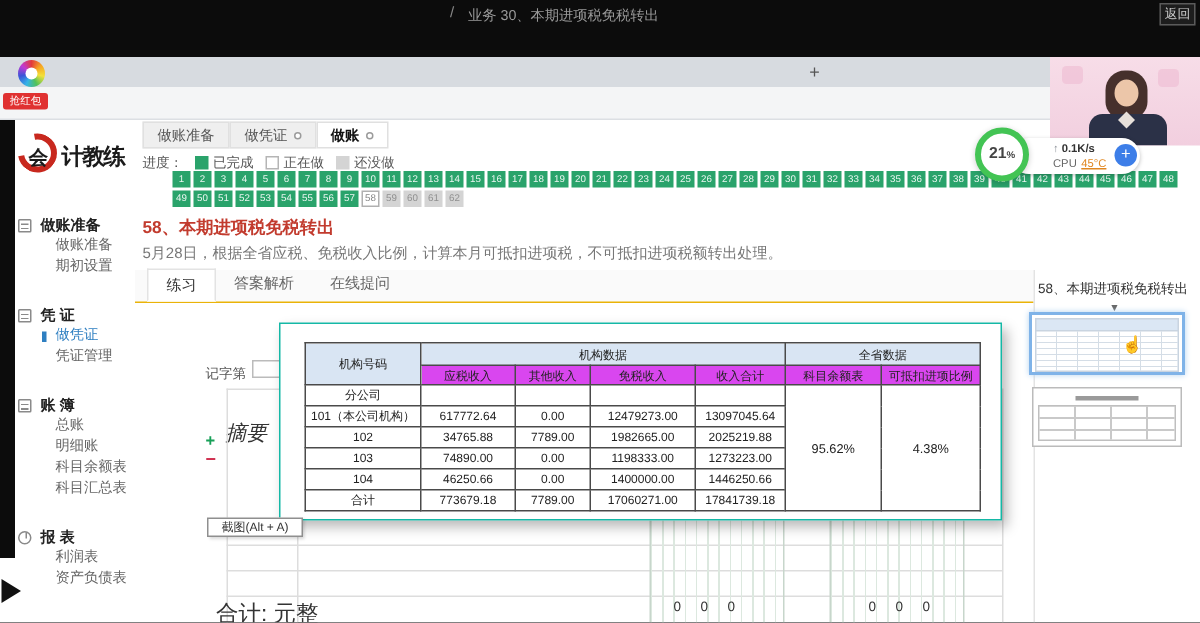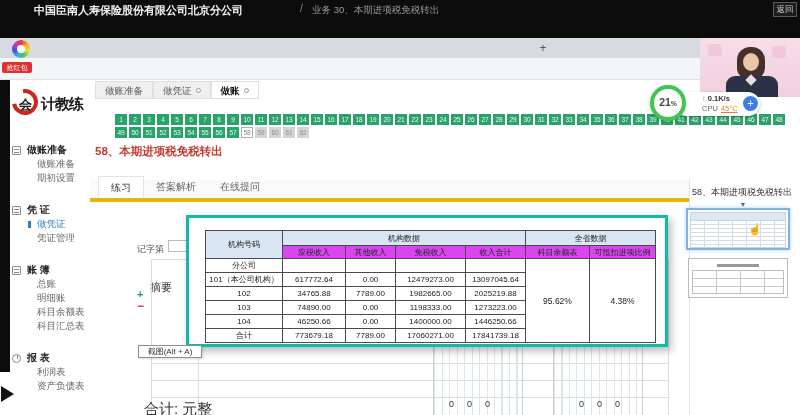--- a/index.html
+++ b/index.html
@@ -81,21 +81,21 @@
   .sq-row.r1{top:34px;}
   .sq-row.r2{top:47px;}
   .sq{width:12px;height:11px;font-size:6.5px;line-height:11px;text-align:center;flex:0 0 12px;}
   .sq.done{background:#2aa36b;color:rgba(255,255,255,.9);}
   .sq.current{background:#fff;border:1px solid #b0b0b0;color:#888;line-height:9px;}
   .sq.todo{background:#d4d4d4;color:#8f8f8f;}
 
   .task-title{position:absolute;left:95px;top:64px;font-size:11.5px;font-weight:bold;color:#c23b2e;}
   .task-desc{position:absolute;left:95px;top:82px;font-size:10px;color:#777;}
 
-  .subbar{position:absolute;left:90px;top:100px;width:599px;height:22px;background:#fafafa;border-bottom:4px solid #eab308;display:flex;align-items:flex-end;padding-left:8px;}
+  .subbar{position:absolute;left:90px;top:100px;width:599px;height:22px;background:#fafafa;border-bottom:1px solid #eab308;display:flex;align-items:flex-end;padding-left:8px;}
   .stab{height:22px;line-height:21px;padding:0 12px;font-size:10px;color:#666;}
   .stab.active{background:#fff;border:1px solid #e3e3e3;border-bottom-color:#fff;color:#333;}
 
   
   .sidebar{position:absolute;left:12px;top:63px;width:78px;}
   .side-sec{height:14px;display:flex;align-items:center;gap:6px;margin-top:18px;}
   .side-sec:first-child{margin-top:0;}
   .sec-label{font-size:10px;font-weight:bold;color:#222;}
   .mini-icon{width:9px;height:9px;border:1px solid #8a8a8a;border-radius:1px;position:relative;flex:0 0 9px;}
   .mini-icon.lines::after{content:"";position:absolute;left:1px;right:1px;top:2px;height:5px;background:repeating-linear-gradient(180deg,#8a8a8a 0 1px,transparent 1px 3px);}
@@ -114,49 +114,48 @@
   .t1-grid{height:28px;border:1px solid #c9d4e0;background-image:repeating-linear-gradient(180deg,transparent 0 3px,#d4dde6 3px 4px),repeating-linear-gradient(90deg,transparent 0 13px,#d4dde6 13px 14px);}
   .t1-cursor{position:absolute;right:26px;top:16px;font-size:11px;color:#555;text-shadow:0 0 2px #fff;}
   .thumb2{position:absolute;left:688px;top:178px;width:100px;height:40px;background:#fff;border:1px solid #bbb;padding:3px;}
   .t2-title{height:6px;display:flex;justify-content:center;align-items:center;}
   .t2-title span{display:block;width:42px;height:3px;background:#9a9a9a;}
   .t2-grid{margin-top:2px;height:24px;border:1px solid #bfbfbf;background-image:repeating-linear-gradient(180deg,transparent 0 7px,#c9c9c9 7px 8px),repeating-linear-gradient(90deg,transparent 0 23px,#c9c9c9 23px 24px);}
 
   
   .vno-label{position:absolute;left:137px;top:163px;font-size:9px;color:#555;}
   .vno-input{position:absolute;left:168px;top:160px;width:30px;height:12px;background:#fff;border:1px solid #bbb;}
-  .vsummary{position:absolute;left:150px;top:200px;font-size:11px;color:#333;}
+  .vsummary{position:absolute;left:150px;top:200px;font-size:14px;color:#333;font-style:italic;}
   .row-add{position:absolute;left:137px;top:209px;font-size:11px;font-weight:bold;color:#18a058;line-height:10px;}
   .row-del{position:absolute;left:137px;top:221px;font-size:12px;font-weight:bold;color:#d03050;line-height:10px;}
   .vline{position:absolute;background:#ddd;}
   .digit-grid{position:absolute;top:265px;width:90px;height:70px;border-left:1px solid #c7d6cb;border-right:1px solid #c7d6cb;background-image:repeating-linear-gradient(90deg,#dce8df 0 1px,transparent 1px 7.5px);}
   .dg-a{left:433px;}
   .dg-b{left:553px;}
   .vtotal{position:absolute;left:144px;top:320px;font-size:15px;color:#333;}
   .zeros{position:absolute;top:319px;display:flex;gap:13px;font-size:9px;color:#333;z-index:3;}
   .zeros.za{left:449px;}
   .zeros.zb{left:579px;}
 
   
-  .dialog{position:absolute;left:186px;top:135px;width:482px;height:132px;background:#fff;border:3px solid #14b8a6;box-shadow:3px 4px 8px rgba(0,0,0,.28);z-index:10;}
+  .dialog{position:absolute;left:186px;top:135px;width:482px;height:132px;background:#fff;border:1px solid #14b8a6;box-shadow:3px 4px 8px rgba(0,0,0,.28);z-index:10;}
   .dialog table{position:absolute;left:16px;top:12px;border-collapse:collapse;table-layout:fixed;}
   .dialog th,.dialog td{border:1px solid #4a4a4a;font-size:8px;text-align:center;padding:0;color:#222;overflow:hidden;white-space:nowrap;}
   .dialog thead tr:first-child th{height:15px;background:#d9e5f3;font-weight:normal;}
   .dialog thead tr:last-child th{height:13px;background:#d946ef;font-weight:normal;}
   .dialog tbody td{height:14px;}
   .dialog td.ratio{font-size:8.5px;}
   .tooltip{position:absolute;left:138px;top:265px;width:64px;height:13px;background:#fff;border:1px solid #8f8f8f;font-size:8px;line-height:11px;text-align:center;color:#333;z-index:21;box-shadow:1px 1px 2px rgba(0,0,0,.15);}
 </style>
 </head>
 <body>
 
 <div id="root">
 
   <div class="topbar">
-    <span class="co">中国臣南人寿保险股份有限公司北京分公司</span>
     <span class="sep">/</span>
     <span class="task">业务 30、本期进项税免税转出</span>
     <div class="back-btn">返回</div>
   </div>
 
   <div class="tabstrip"></div>
   <div class="blogo"></div>
   <div class="promo-badge">抢红包</div>
   <div class="btabs">
       <div class="btab">
@@ -208,20 +207,37 @@
         <div class="atab">
           <span>做凭证</span>
           <span class="adot"></span>
         </div>
         <div class="atab active">
           <span>做账</span>
           <span class="adot"></span>
         </div>
       </div>
 
+    <div class="legend">
+      <span>进度：</span>
+      <span class="lg-item" style="gap:8px;display:flex">
+          <span class="lg-item">
+            <span class="sw done"></span>
+            <span>已完成</span>
+          </span>
+          <span class="lg-item">
+            <span class="sw doing"></span>
+            <span>正在做</span>
+          </span>
+          <span class="lg-item">
+            <span class="sw todo"></span>
+            <span>还没做</span>
+          </span>
+        </span>
+    </div>
 
     <div class="sq-row r1">
         <span class="sq done">1</span>
         <span class="sq done">2</span>
         <span class="sq done">3</span>
         <span class="sq done">4</span>
         <span class="sq done">5</span>
         <span class="sq done">6</span>
         <span class="sq done">7</span>
         <span class="sq done">8</span>
@@ -277,20 +293,21 @@
         <span class="sq done">56</span>
         <span class="sq done">57</span>
         <span class="sq current">58</span>
         <span class="sq todo">59</span>
         <span class="sq todo">60</span>
         <span class="sq todo">61</span>
         <span class="sq todo">62</span>
       </div>
 
     <div class="task-title">58、本期进项税免税转出</div>
+    <div class="task-desc">5月28日，根据全省应税、免税收入比例，计算本月可抵扣进项税，不可抵扣进项税额转出处理。</div>
 
     <div class="subbar">
         <div class="stab active">练习</div>
         <div class="stab">答案解析</div>
         <div class="stab">在线提问</div>
       </div>
 
     <div class="rdivider"></div>
     <div class="rtitle"><span>58、本期进项税免税转出</span><span class="caret">▼</span></div>
     <div class="thumb1">

